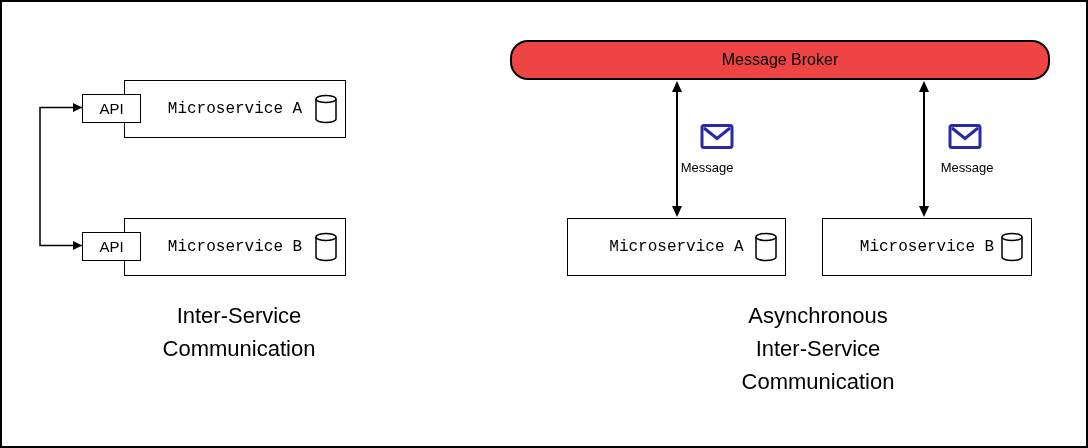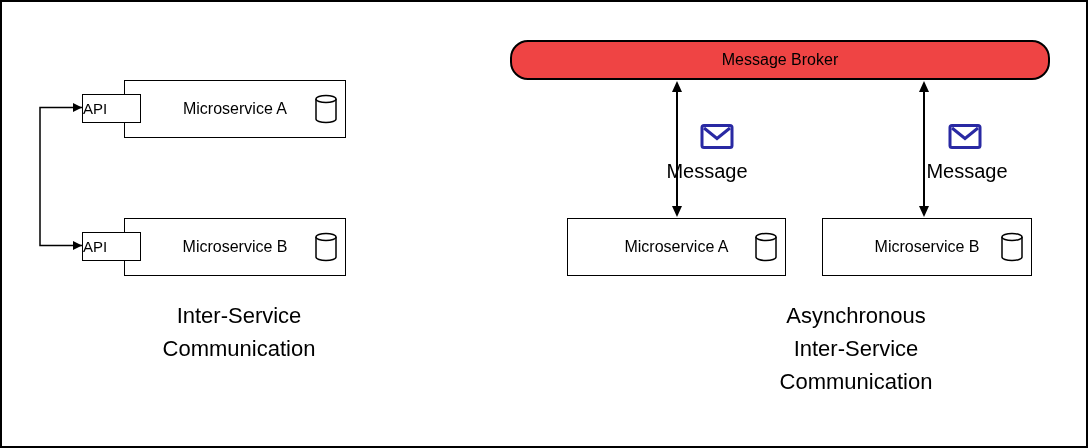--- a/index.html
+++ b/index.html
@@ -12,32 +12,33 @@
     font-family:"Liberation Sans", sans-serif;
     color:#000;
     overflow:hidden;
   }
   .svc{
     position:absolute;
     border:1px solid #000;
     background:#fff;
     display:flex;align-items:center;justify-content:center;
     font-size:16px;
+    font-family:Liberation Mono, monospace;
   }
   .svc .label{display:inline-block;}
   .db{
     position:absolute;right:7px;top:50%;
     transform:translateY(-50%);
     width:24px;height:31px;
   }
   .api{
     position:absolute;
     border:1px solid #000;
     background:#fff;
-    display:flex;align-items:center;justify-content:flex-start;
+    display:flex;align-items:center;justify-content:center;
     font-size:15px;
     z-index:2;
   }
   .broker{
     position:absolute;
     left:508px;top:38px;width:540px;height:40px;
     box-sizing:border-box;
     border:2px solid #000;border-radius:18px;
     background:#ef4444;
     display:flex;align-items:center;justify-content:center;
@@ -46,40 +47,40 @@
   }
   .overlay{
     position:absolute;left:0;top:0;width:1088px;height:448px;
     pointer-events:none;
   }
   .envelope{
     position:absolute;width:34px;height:27px;
   }
   .msg-label{
     position:absolute;width:104px;
-    text-align:center;font-size:20px;
+    text-align:center;font-size:13px;
   }
   .caption{
     position:absolute;width:280px;
     text-align:center;
     font-size:22px;line-height:33px;
   }
   
   #svcA-sync{left:122px;top:78px;width:220px;height:56px;}
   #svcB-sync{left:122px;top:216px;width:220px;height:56px;}
   #apiA{left:80px;top:92px;width:57px;height:27px;}
   #apiB{left:80px;top:230px;width:57px;height:27px;}
   #svcA-async{left:565px;top:216px;width:217px;height:56px;}
   #svcB-async{left:820px;top:216px;width:208px;height:56px;}
   #env-left{left:698px;top:121px;}
   #env-right{left:946px;top:121px;}
   #msg-left{left:653px;top:158px;}
   #msg-right{left:913px;top:158px;}
   #caption-sync{left:97px;top:297px;}
-  #caption-async{left:714px;top:297px;}
+  #caption-async{left:676px;top:297px;}
 </style>
 </head>
 <body>
 
 <div class="canvas">
 
   <svg class="overlay" viewBox="0 0 1088 448" xmlns="http://www.w3.org/2000/svg">
     <g stroke="#000000">
       <path d="M80 105.5 L38 105.5 L38 243.5 L80 243.5" fill="none" stroke-width="1.5"></path>
       <polygon points="71,101 80,105.5 71,110" fill="#000" stroke="none"></polygon>

